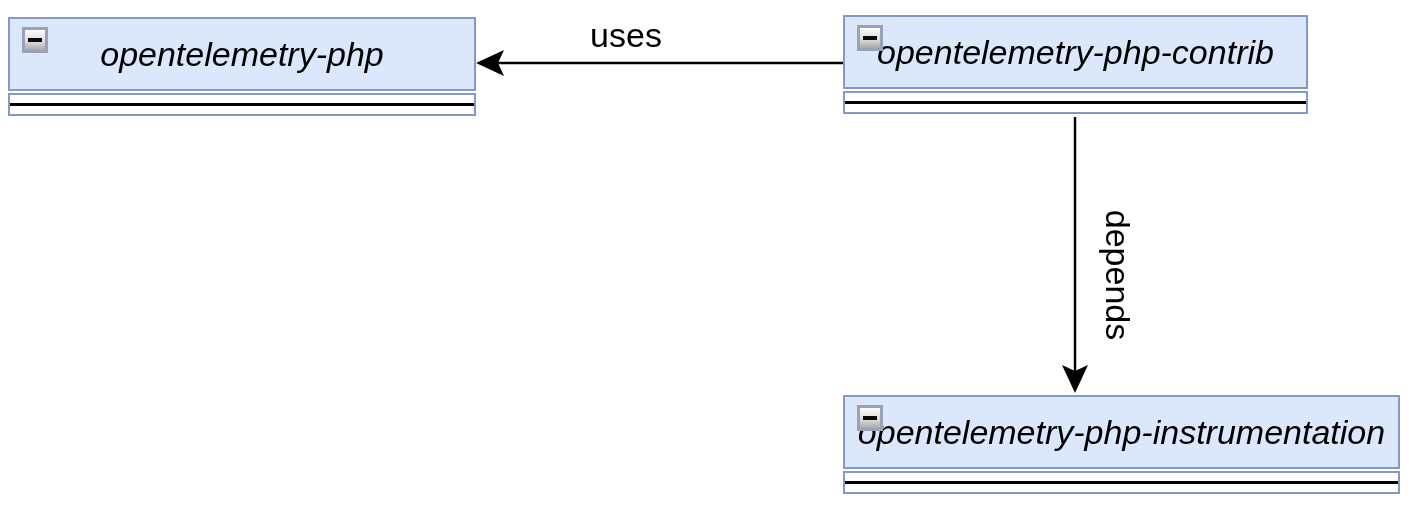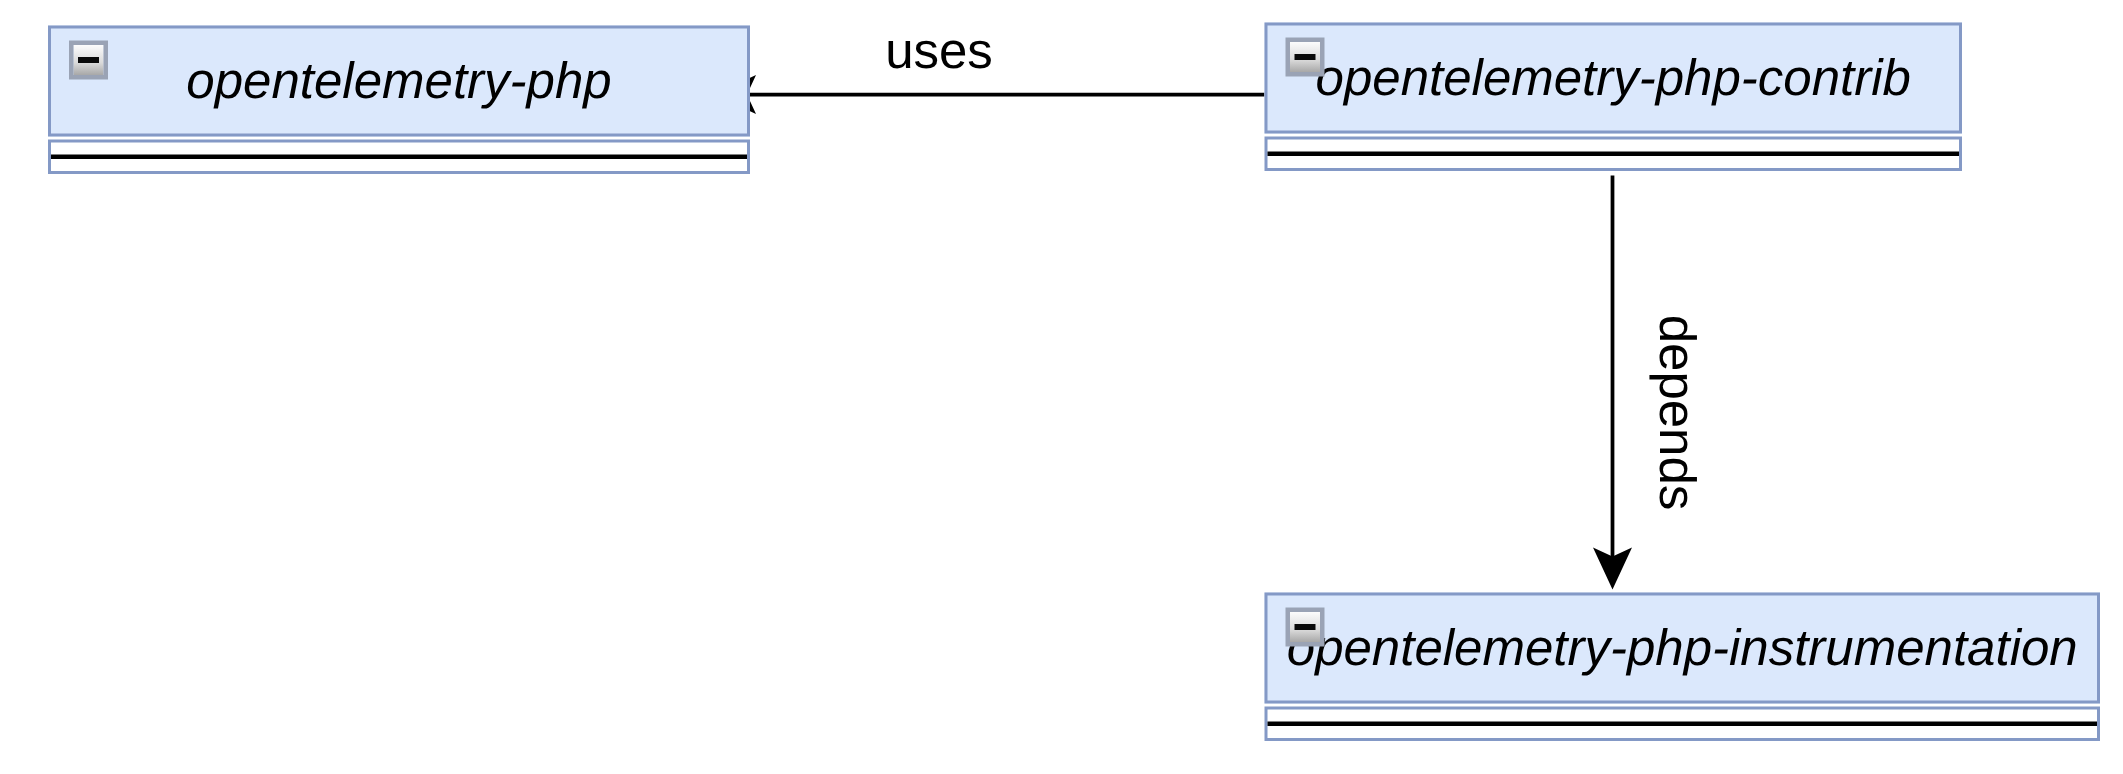--- a/index.html
+++ b/index.html
@@ -83,21 +83,21 @@
     color: #000000;
     background: #ffffff;
     padding: 0 3px;
     white-space: nowrap;
     transform: translate(-50%, -50%);
   }
   .edge-label.rotated {
     transform: translate(-50%, -50%) rotate(90deg);
   }
   
-  #node-php      { left: 8px;   top: 17px;  width: 508px; margin-left: 24px; }
+  #node-php      { left: 8px;   top: 17px;  width: 508px; }
   #node-contrib  { left: 843px; top: 15px;  width: 546px; }
   #node-instr    { left: 843px; top: 395px; width: 557px; }
   #node-php .node-title,      #node-php .node-strip      { width: 468px; }
   #node-contrib .node-title,  #node-contrib .node-strip  { width: 465px; }
   #node-instr .node-title,    #node-instr .node-strip    { width: 557px; }
   #label-uses    { left: 626px;  top: 35px; }
   #label-depends { left: 1117px; top: 275px; }
 </style>
 </head>
 <body>

